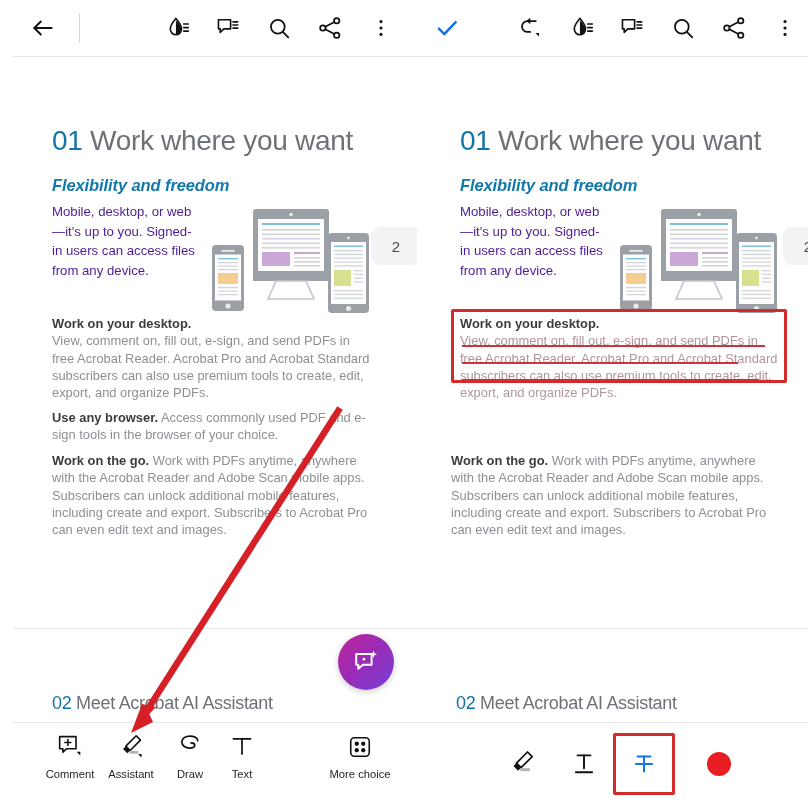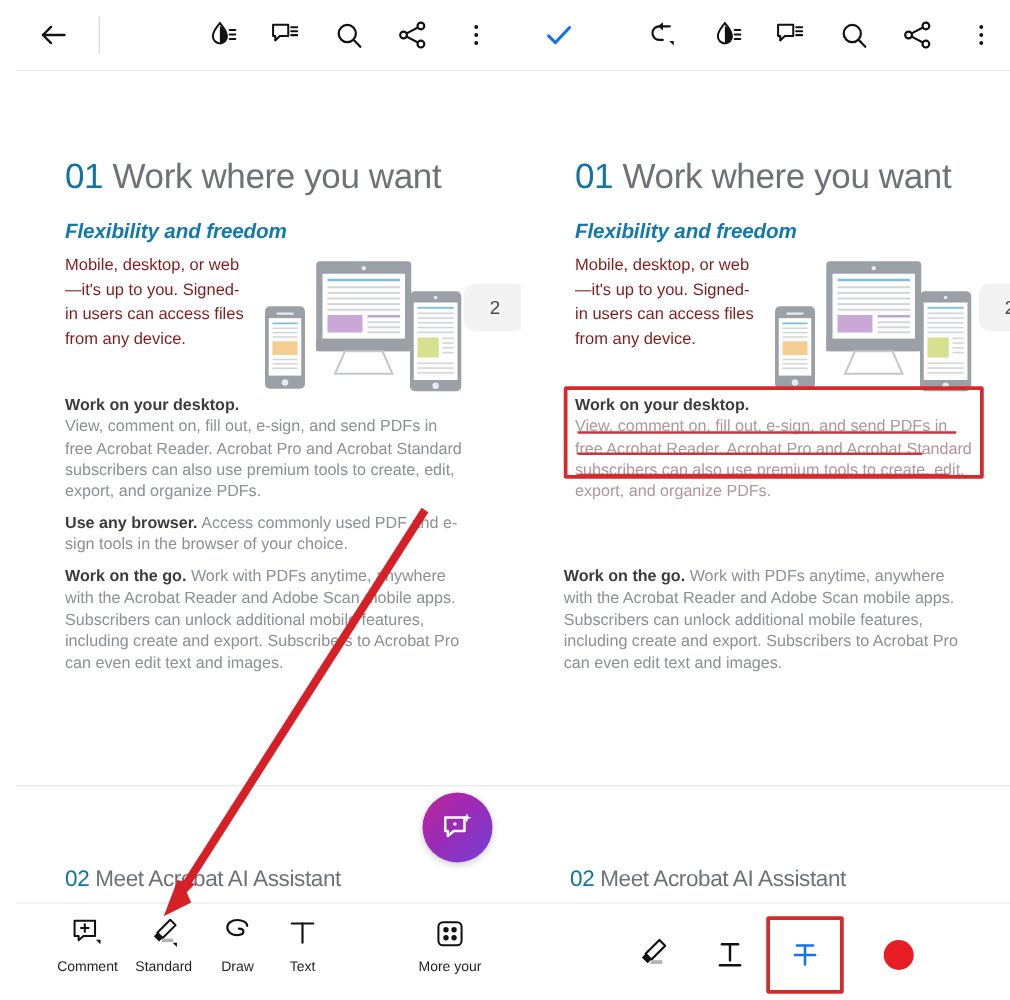--- a/index.html
+++ b/index.html
@@ -39,21 +39,21 @@
     color:#1379ab; letter-spacing:-0.1px; white-space:nowrap;
   }
   .pagebadge {
     position:absolute; left:358px; top:170px; width:50px; height:38px;
     background:#f3f3f3; border-radius:9px;
     display:flex; align-items:center; justify-content:center;
     font-size:15px; color:#4a4a4a;
   }
   .intro {
     position:absolute; left:39px; top:145px; width:145px;
-    font-size:13.2px; line-height:19.5px; color:#7f1d1d;
+    font-size:13.2px; line-height:19.5px; color:#4c1d95;
   }
   .illus { position:absolute; left:197px; top:150px; width:160px; height:108px; }
 
   .para { position:absolute; left:39px; width:322px;
           font-size:12.9px; line-height:17.3px; color:#8c9094; }
   .para b { color:#3c3c3c; font-weight:700; }
   .p1 { top:258px; }
   .p2 { top:352px; }
   .p3 { top:395px; }
 
@@ -439,21 +439,21 @@
 
     <div class="tool" style="left:86px;">
       <div class="glyph">
         <svg width="28" height="28" viewBox="0 0 26 26">
           <path d="M17.8 2.6l4 4-9.6 9.6-4-4z" fill="none" stroke="#111" stroke-width="1.5" stroke-linejoin="round"></path>
           <path d="M8.2 12.2l4 4-2.6 2.6-4-4z" fill="#111"></path>
           <rect x="11.6" y="16.6" width="8.2" height="2.6" fill="#b3b3b3"></rect>
           <path d="M19.6 19.6l3.2 0 0 3.2z" fill="#111"></path>
         </svg>
       </div>
-      <div class="lbl">Standard</div>
+      <div class="lbl">Assistant</div>
     </div>
 
     <div class="tool" style="left:145px;">
       <div class="glyph">
         <svg width="28" height="28" viewBox="0 0 26 26">
           <path d="M20.2 7.2c0-2.6-3.4-4.4-7.4-4.4S5.4 5 5.4 8.4s3.6 5.6 7.4 5.6c2.6 0 4.6-1 4.6-2.6 0-1.4-1.6-2.2-3.4-2.2" fill="none" stroke="#111" stroke-width="1.6" stroke-linecap="round"></path>
         </svg>
       </div>
       <div class="lbl">Draw</div>
     </div>
@@ -472,21 +472,21 @@
     <div class="tool" style="left:315px;">
       <div class="glyph">
         <svg width="28" height="28" viewBox="0 0 26 26">
           <rect x="4.4" y="4.4" width="17.2" height="17.2" rx="3.4" fill="none" stroke="#111" stroke-width="1.5"></rect>
           <circle cx="10" cy="10" r="2" fill="#111"></circle>
             <circle cx="16" cy="10" r="2" fill="#111"></circle>
           <circle cx="10" cy="16" r="2" fill="#111"></circle>
             <circle cx="16" cy="16" r="2" fill="#111"></circle>
         </svg>
       </div>
-      <div class="lbl">More your</div>
+      <div class="lbl">More choice</div>
     </div>
 
     <div class="rtool" style="left:486px;">
       <svg width="30" height="30" viewBox="0 0 26 26">
         <path d="M17.8 2.6l4 4-9.6 9.6-4-4z" fill="none" stroke="#111" stroke-width="1.5" stroke-linejoin="round"></path>
         <path d="M8.2 12.2l4 4-2.6 2.6-4-4z" fill="#111"></path>
         <rect x="11.6" y="16.6" width="8.2" height="2.6" fill="#b3b3b3"></rect>
       </svg>
     </div>
 

